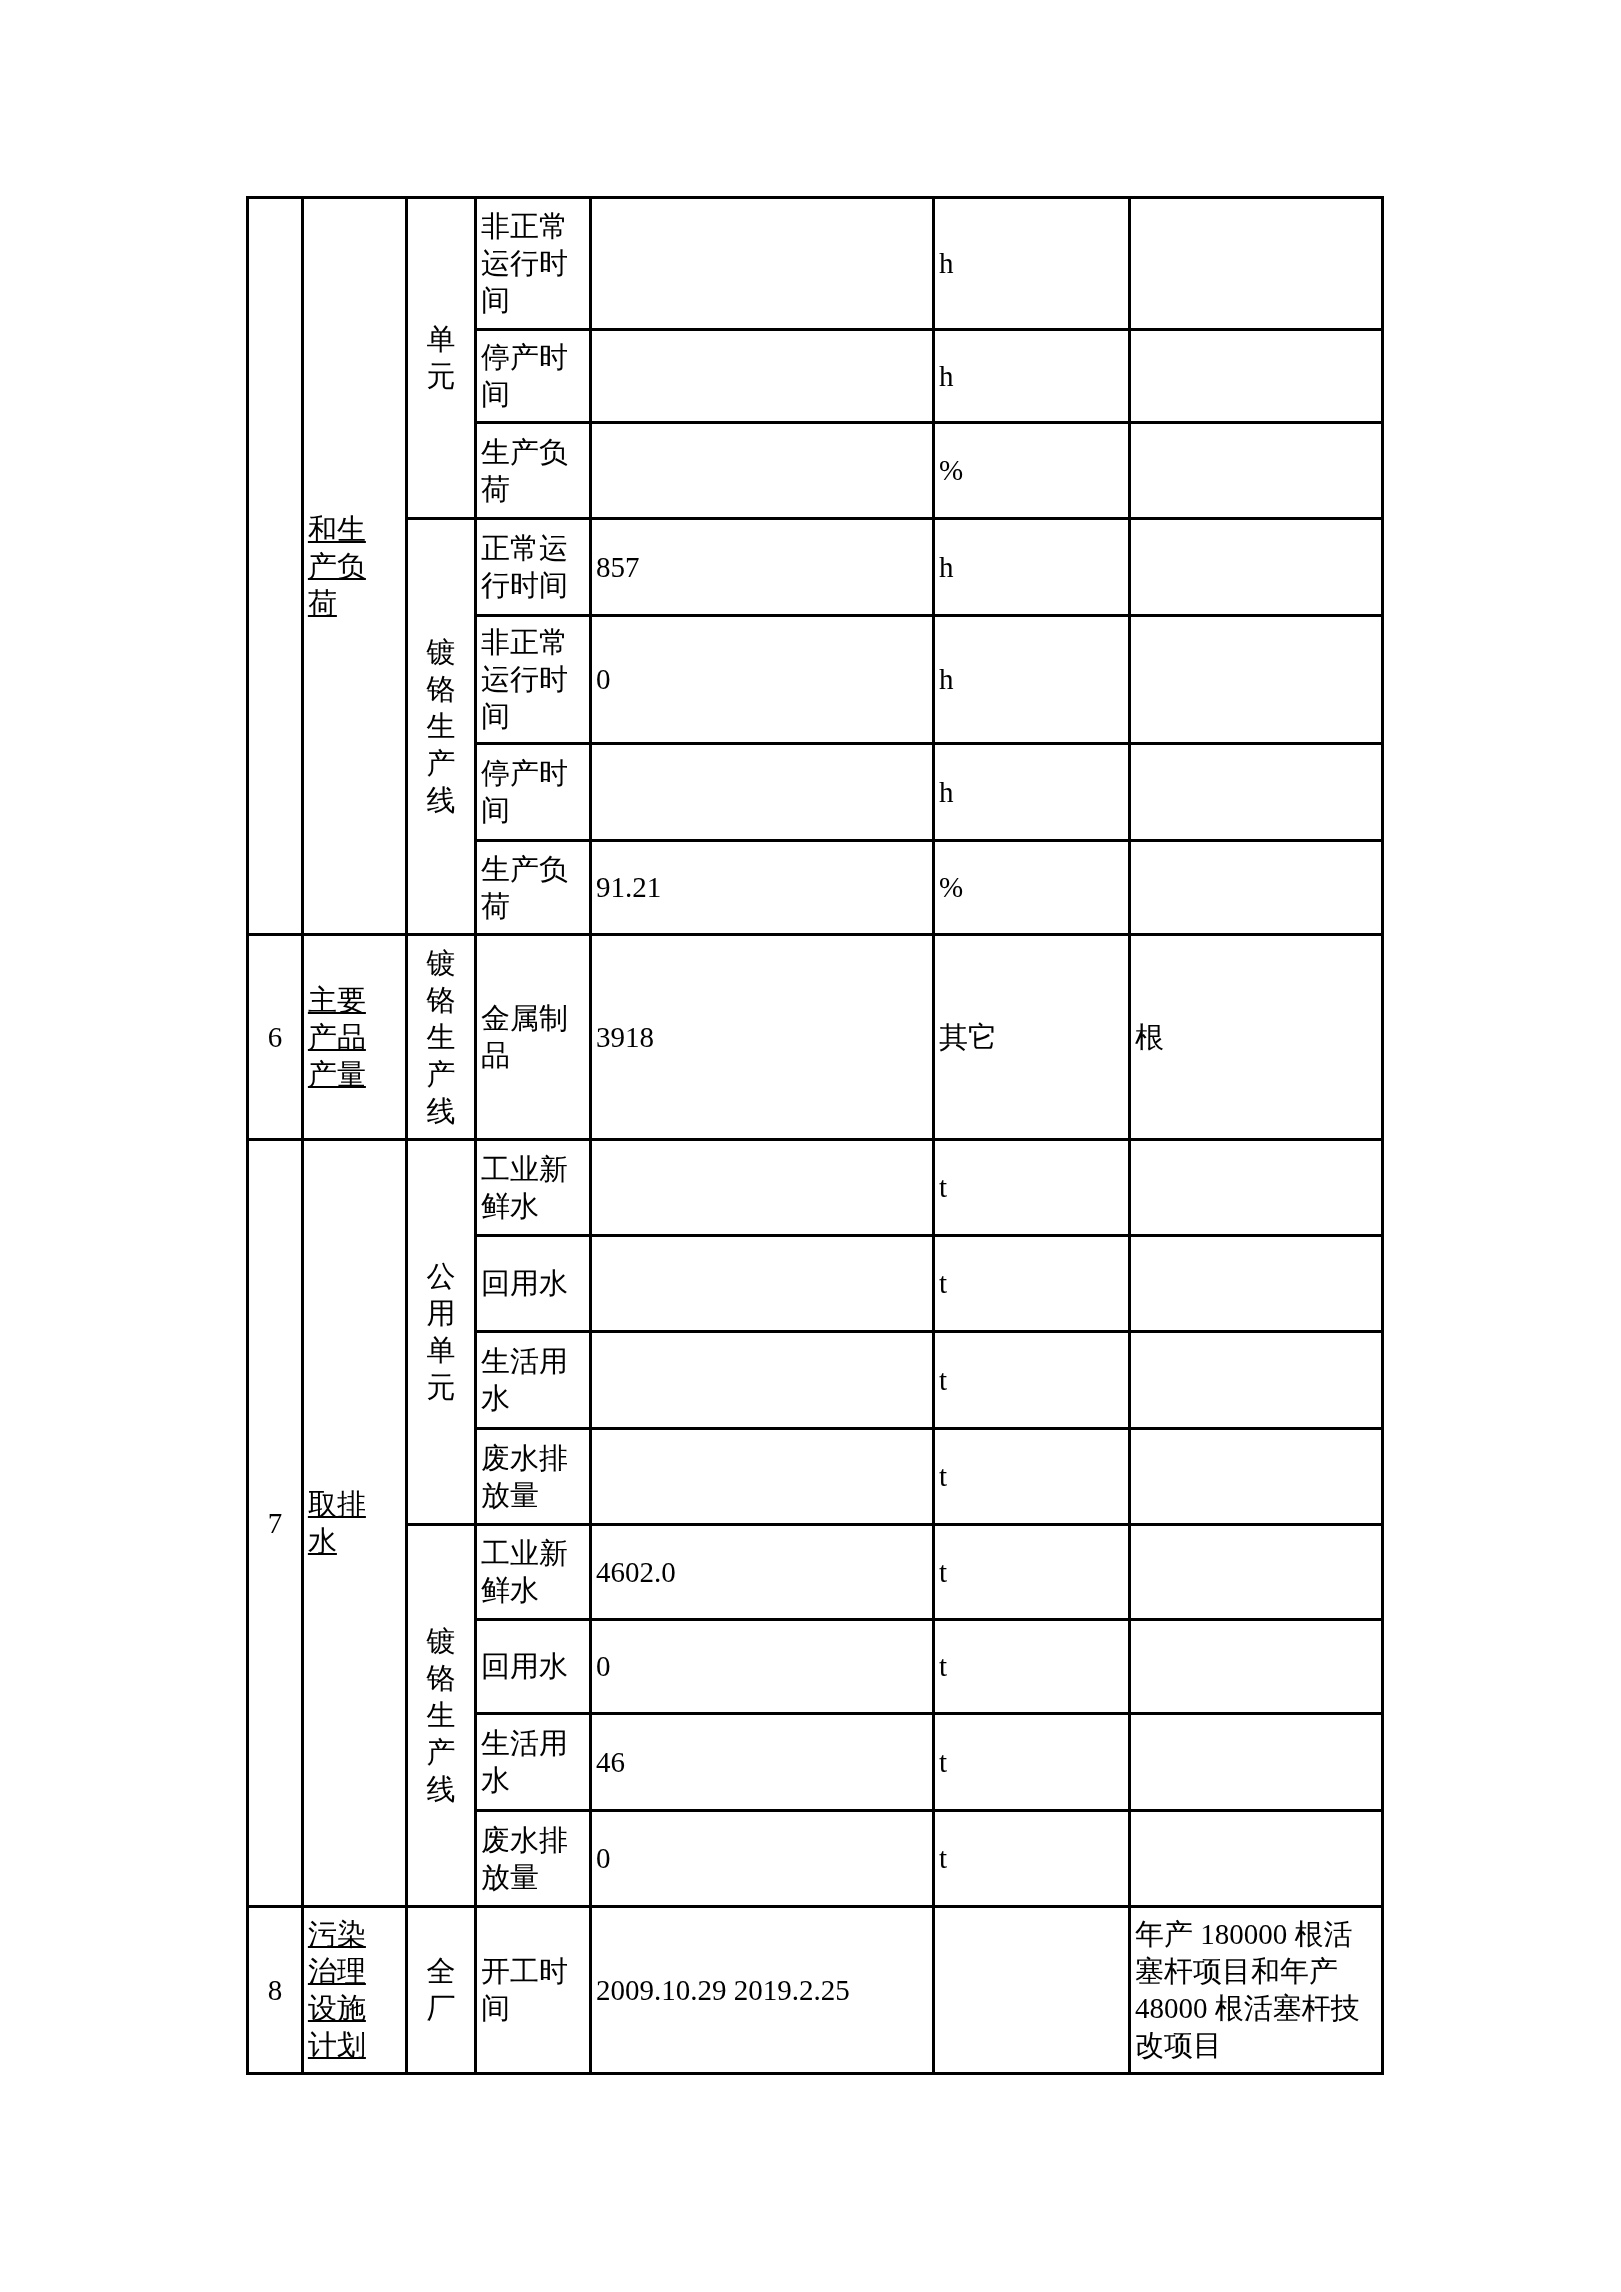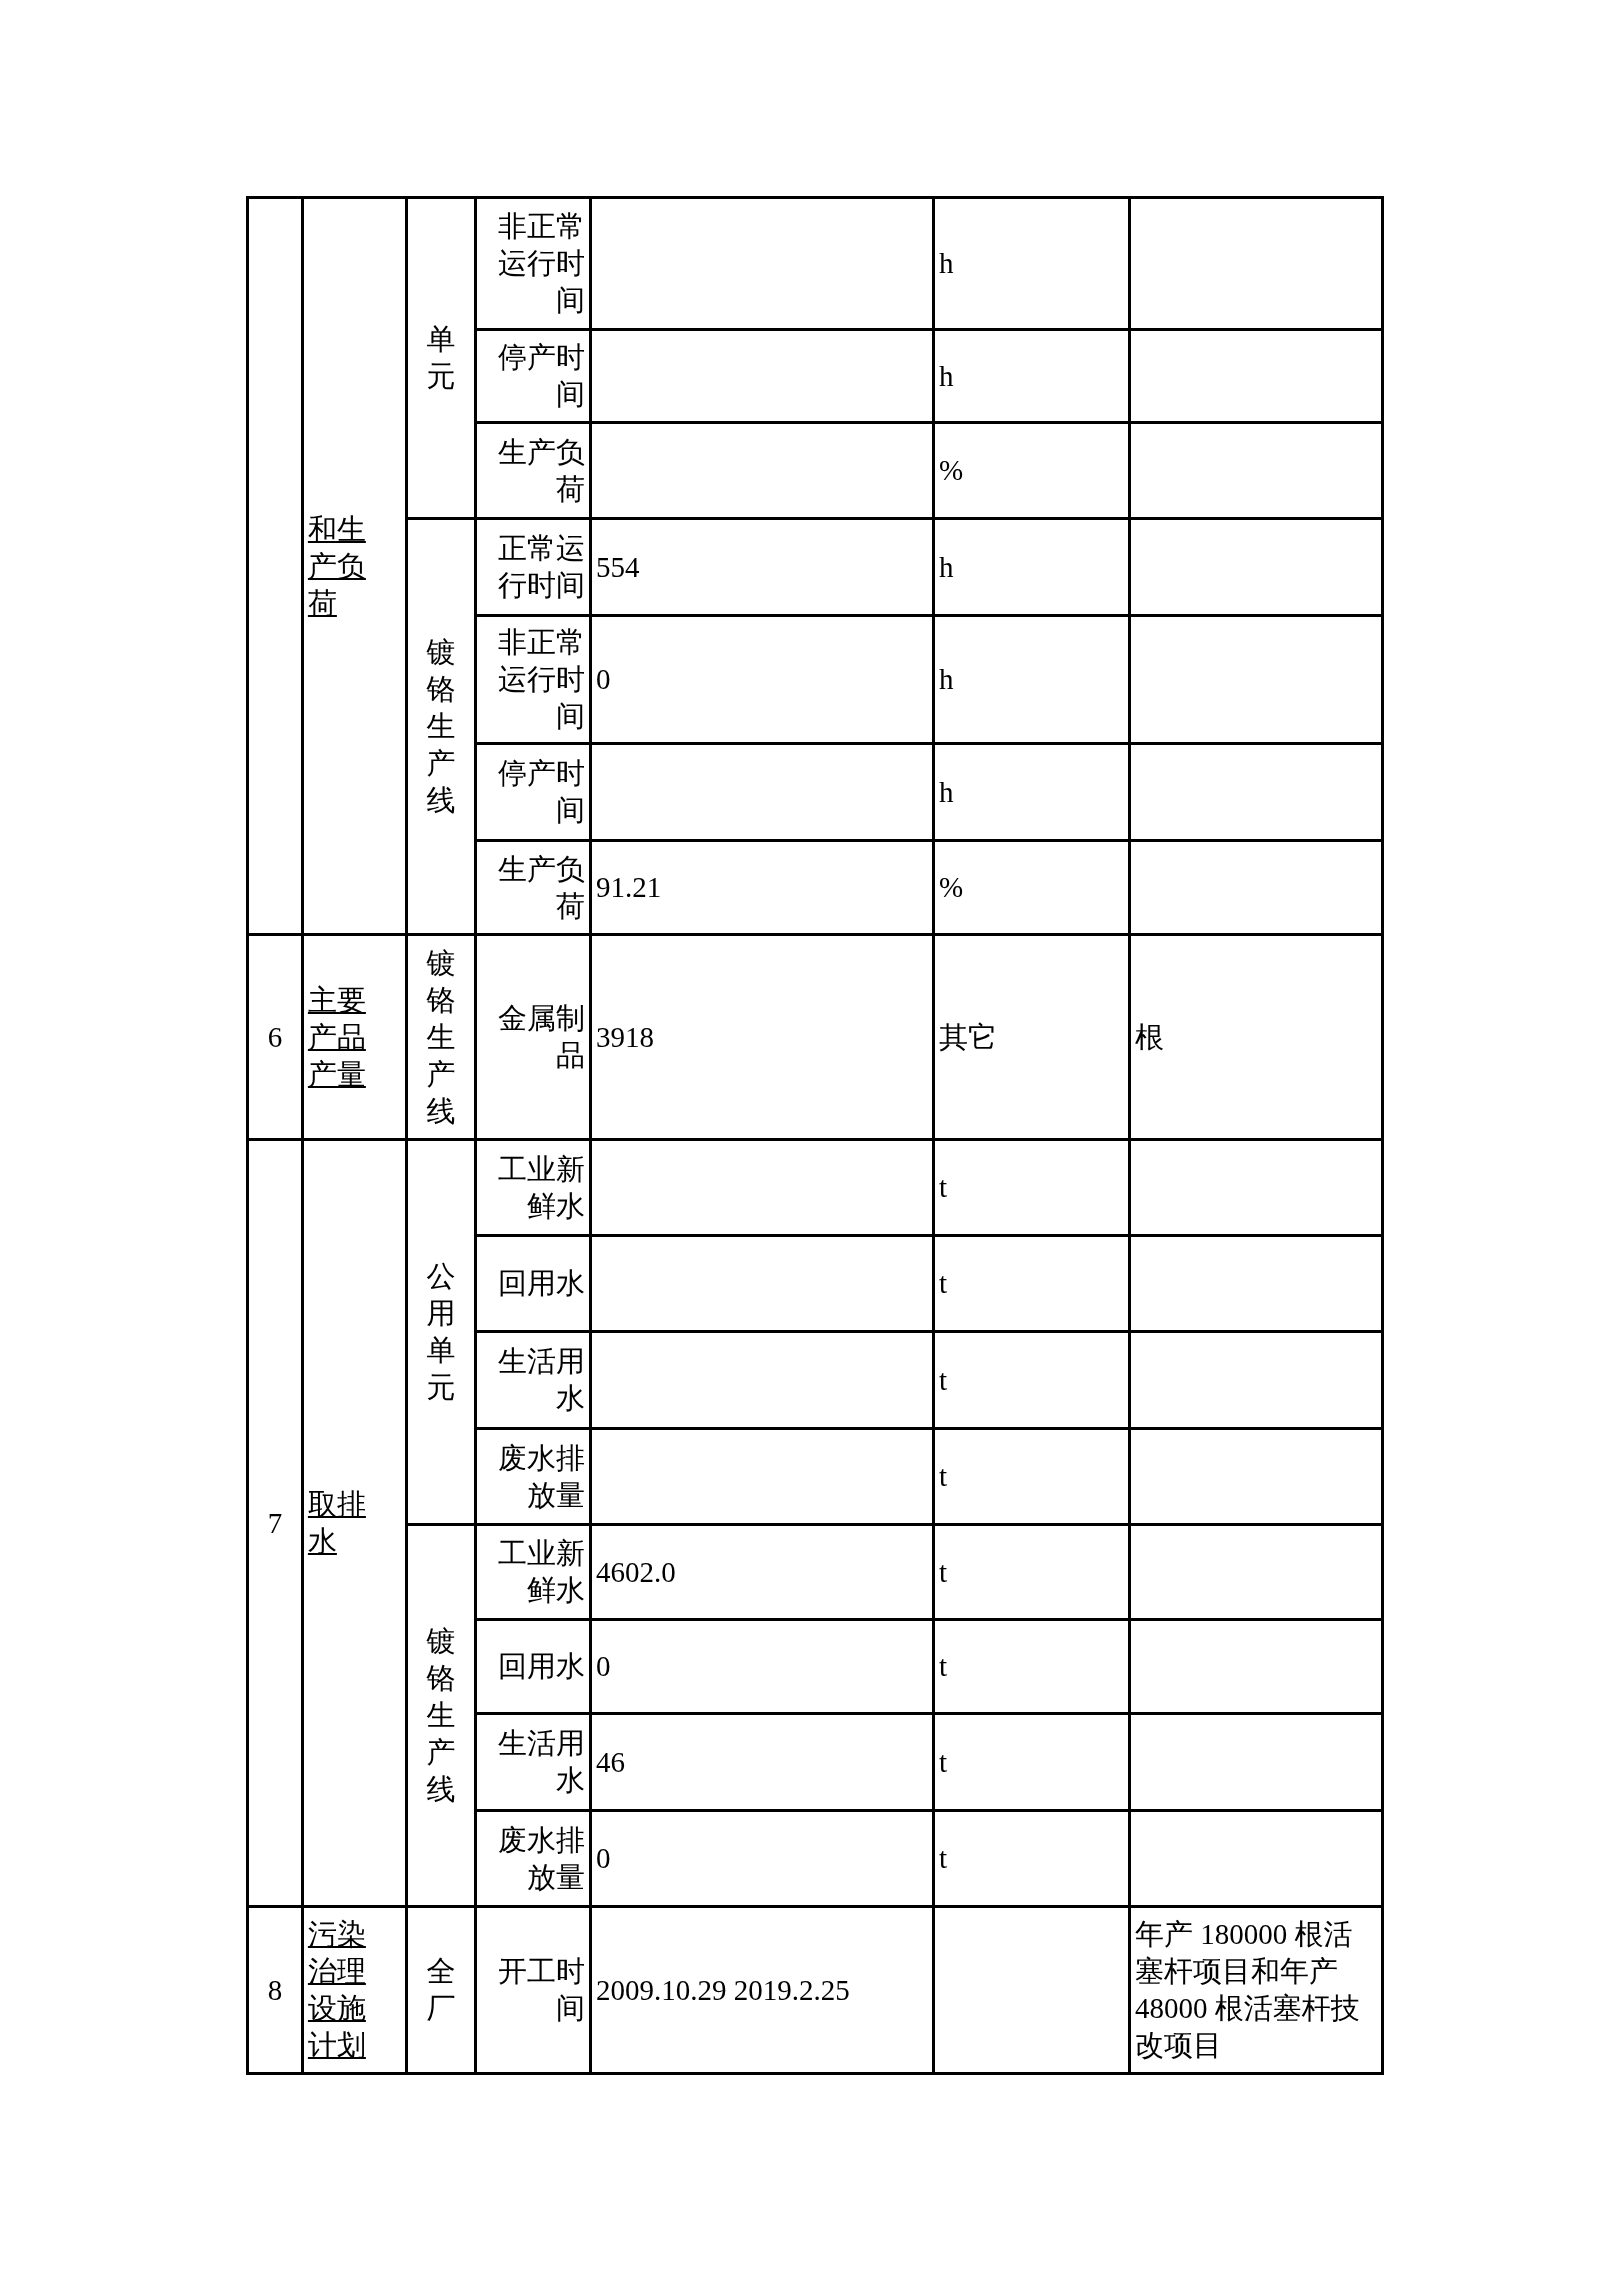--- a/index.html
+++ b/index.html
@@ -29,21 +29,21 @@
     font-size: 29px;
     line-height: 37px;
     color: #000000;
     white-space: pre-line;
     overflow: hidden;
     padding: 2px 3.9px;
   }
   td.c-no    { text-align: center; padding: 0; }
   td.c-cat   { padding-left: 8.8px; text-decoration: underline;  }
   td.c-uname { text-align: center; padding-left: 0; padding-right: 0; }
-  td.c-label { padding-left: 8.8px; text-align: right;  }
+  td.c-label { padding-left: 8.8px;  }
   td.c-val   { padding-left: 11.8px; }
   td.c-unit  { padding-left: 9.8px; }
   td.c-rem   { padding-left: 11.8px; }
   td.v-top   { vertical-align: top; padding-top: 11.8px; }
 </style>
 </head>
 <body>
 
 <div class="page">
   <table class="report">
@@ -88,21 +88,21 @@
       </tr>
 
       <tr style="height:97px">
         <td class="c-uname" rowspan="4">镀
 铬
 生
 产
 线</td>
         <td class="c-label">正常运
 行时间</td>
-        <td class="c-val">554</td>
+        <td class="c-val">857</td>
         <td class="c-unit">h</td>
         <td class="c-rem"></td>
       </tr>
       <tr style="height:128px">
         <td class="c-label">非正常
 运行时
 间</td>
         <td class="c-val">0</td>
         <td class="c-unit">h</td>
         <td class="c-rem"></td>

